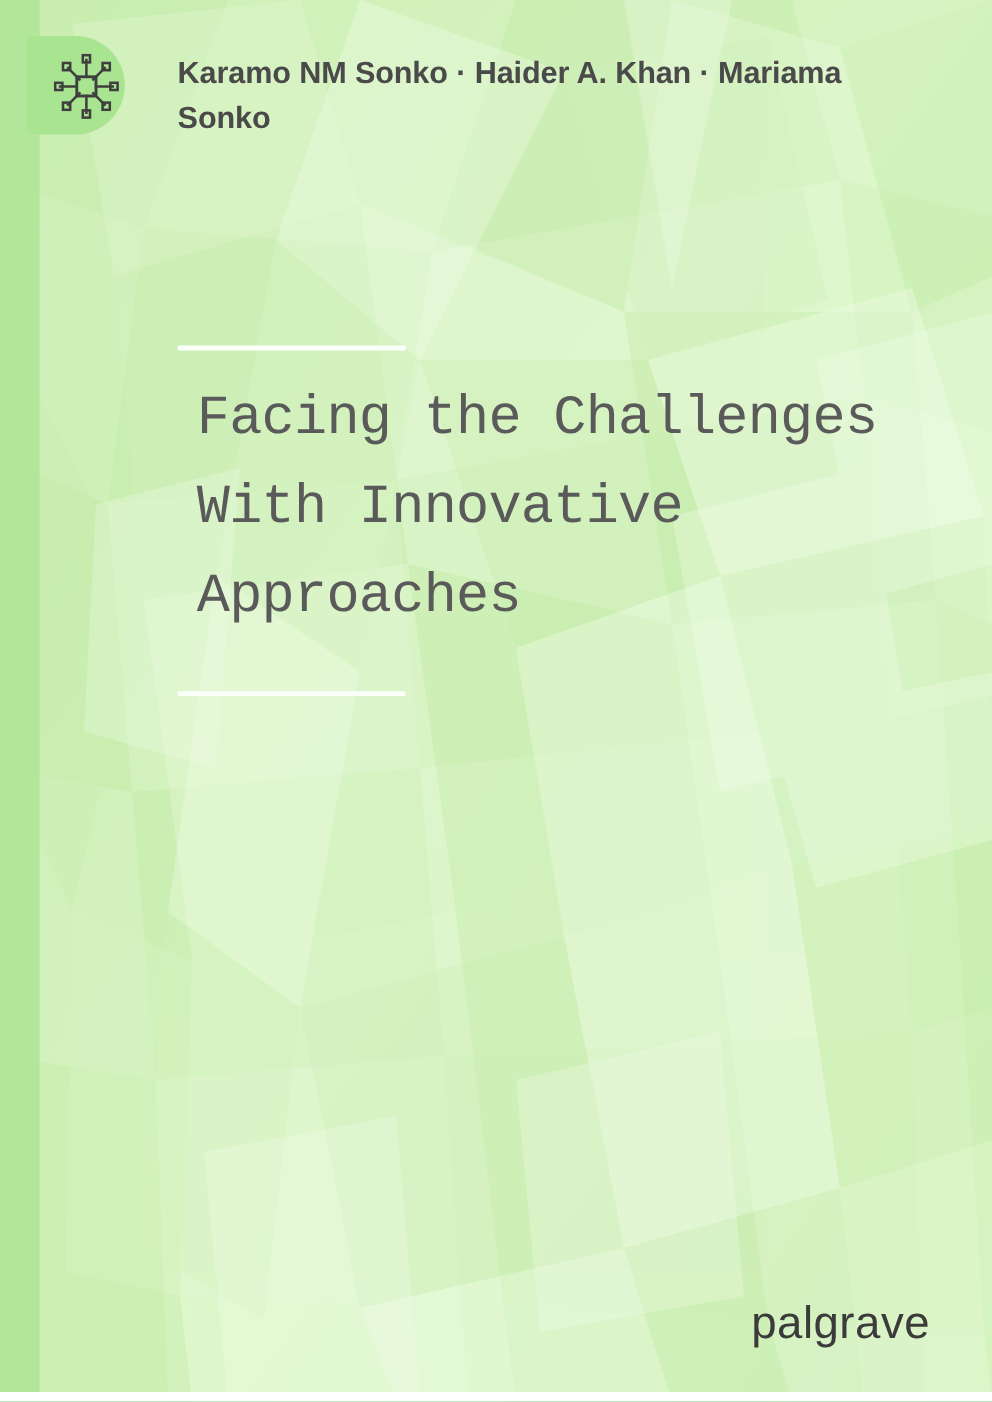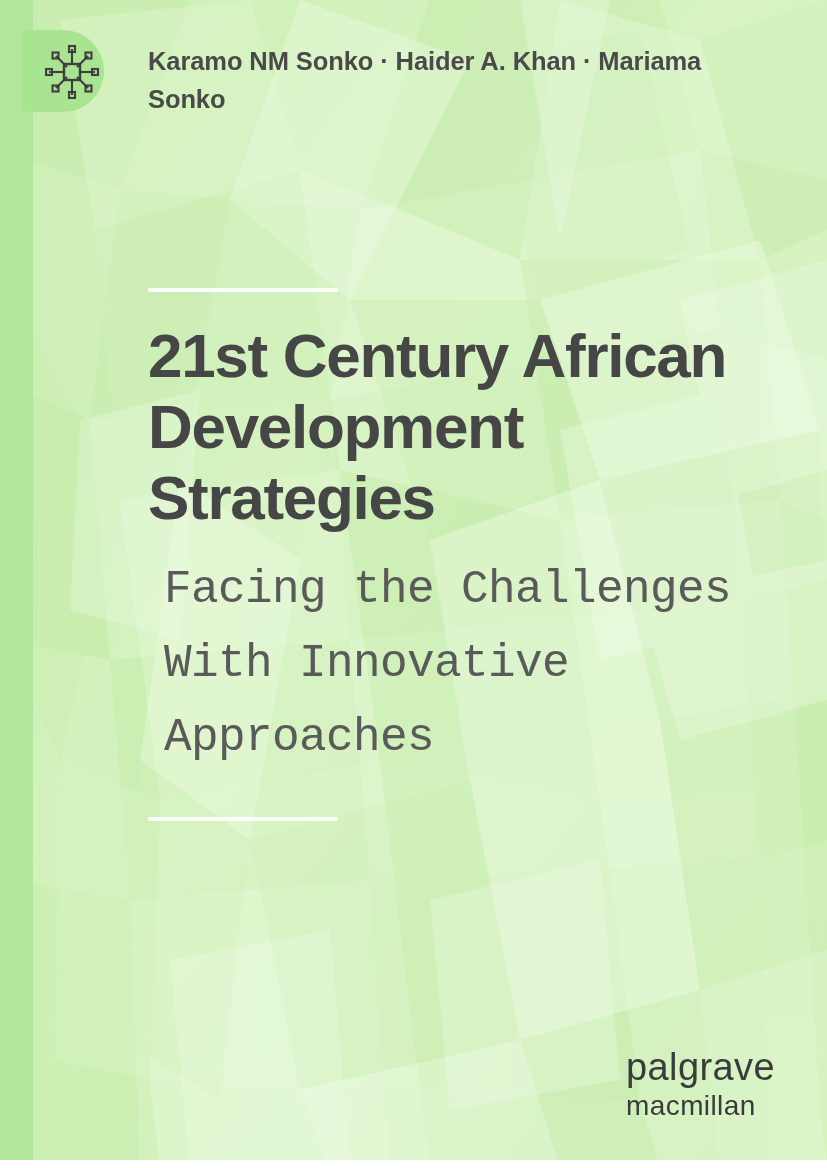--- a/index.html
+++ b/index.html
@@ -277,26 +277,24 @@
         <rect x="41.5" y="41.5" width="6" height="6"></rect>
       </g>
     </svg>
 
     <div id="author-line">Karamo NM Sonko · Haider A. Khan · Mariama Sonko</div>
   </div>
 
   <div id="title-block">
     <div class="cover-rule"></div>
 
-    <h1 id="main-title">21st Century African Development Strategies</h1>
 
     <h2 id="subtitle">Facing the Challenges With Innovative Approaches</h2>
 
     <div class="cover-rule" id="title-rule-bottom"></div>
   </div>
 
   <div id="publisher-wordmark">
     <div id="publisher-name-primary">palgrave</div>
-    <div id="publisher-name-secondary">macmillan</div>
   </div>
 
   <div id="bottom-edge"></div>
 </div>
 
 </body></html>

